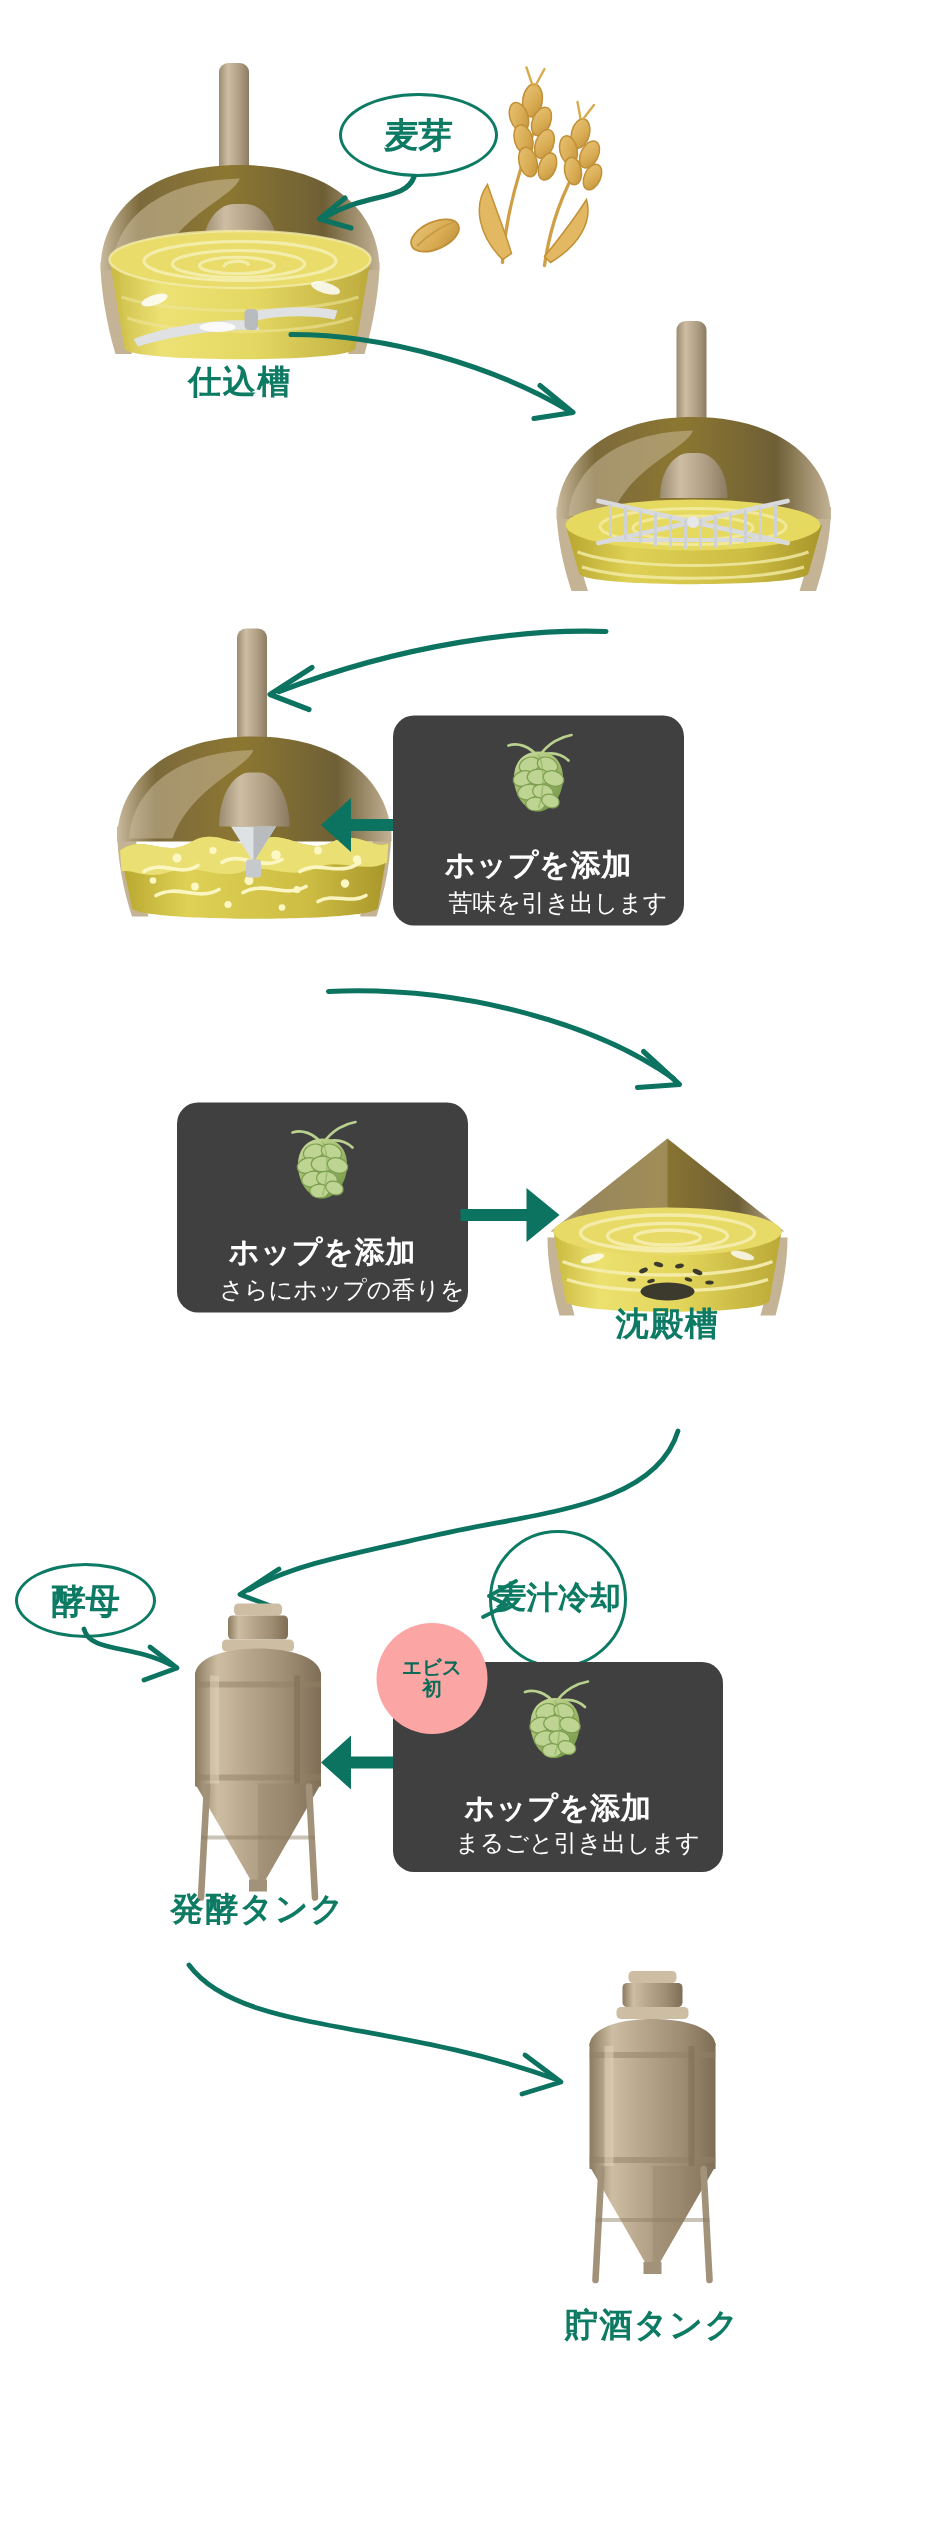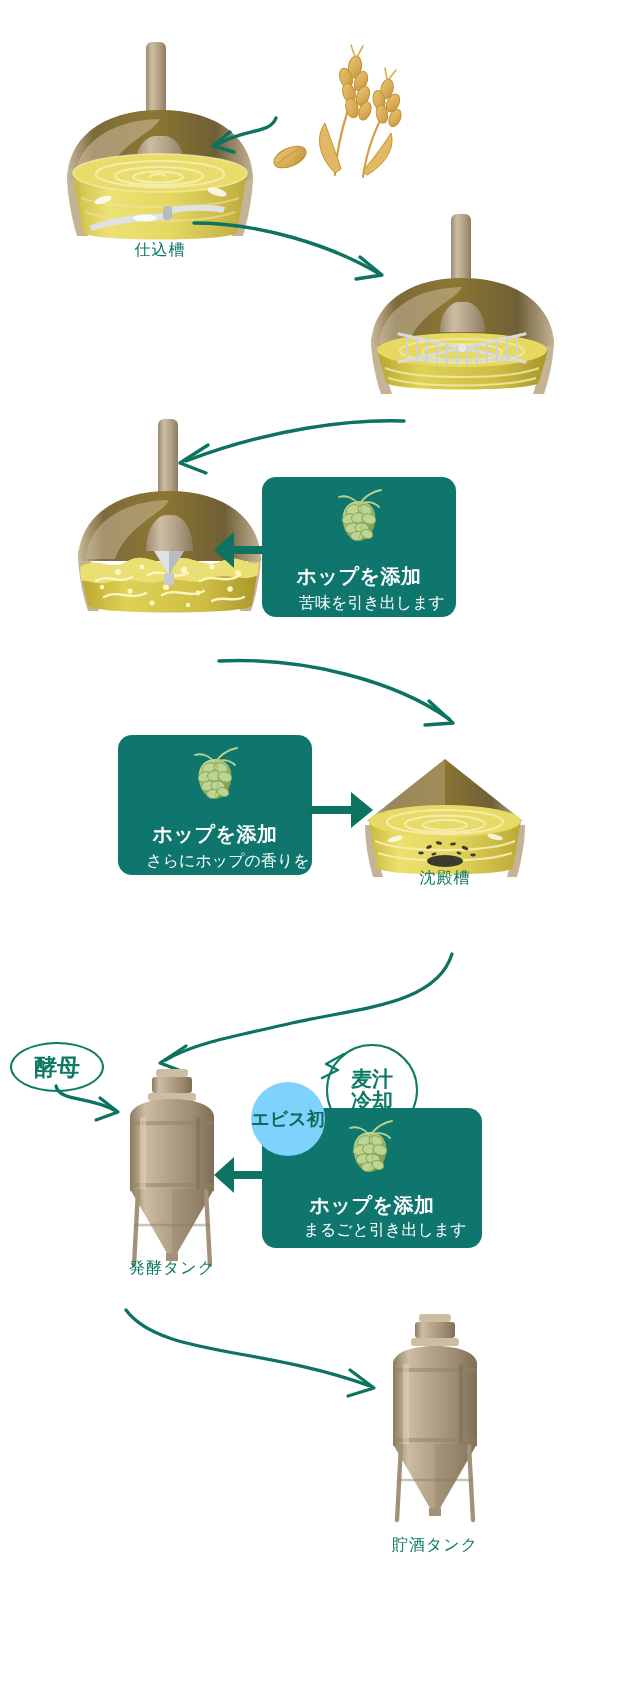--- a/index.html
+++ b/index.html
@@ -8,22 +8,22 @@
     background: #ffffff;
     font-family: "Liberation Sans", "DejaVu Sans", sans-serif;
   }
   #stage { position: relative; width: 620px; height: 1690px; overflow: hidden; }
 
   .abs { position: absolute; }
 
   
   .stage-label {
     color: #0d7a63;
-    font-weight: normal;
-    font-size: 16px;
+    font-weight: bold;
+    font-size: 22px;
     letter-spacing: 1px;
     white-space: nowrap;
     text-align: center;
   }
 
   
   .bubble {
     border: 2.5px solid #0d7a63;
     color: #0d7a63;
     font-weight: bold;
@@ -32,44 +32,44 @@
     justify-content: center;
     text-align: center;
     line-height: 1.05;
     background: #fff;
   }
   .bubble-oval { border-radius: 50%; font-size: 23px; }
   .bubble-round { border-radius: 50%; font-size: 21px; }
 
   
   .callout {
-    background: #0f766e;
+    background: #404040;
     border-radius: 14px;
     color: #ffffff;
     text-align: center;
     padding-top: 10px;
   }
   .callout-title {
     font-size: 20px; font-weight: bold; letter-spacing: .5px;
   }
   .callout-sub {
     font-size: 16px; font-weight: normal; line-height: 1.35; margin-top: 2px; margin-left: 26px;
   }
 
   
   .badge {
     position: absolute;
     border-radius: 50%;
-    background: #7dd3fc;
+    background: #fca5a5;
     color: #0b6b57;
     font-weight: bold;
-    font-size: 18px;
+    font-size: 13px;
     line-height: 1.05;
     display: flex;
-    flex-direction: row;
+    flex-direction: column;
     align-items: center;
     justify-content: center;
     text-align: center;
   }
 
   svg { display: block; overflow: visible; }
   .vessel { position: absolute; }
 </style>
 </head>
 <body>
@@ -168,20 +168,23 @@
 
       <g fill="#ffffff" opacity=".85">
         <ellipse cx="48" cy="160" rx="9" ry="3.4" transform="rotate(-18 48 160)"></ellipse>
         <ellipse cx="162" cy="152" rx="10" ry="3.6" transform="rotate(16 162 152)"></ellipse>
         <ellipse cx="90" cy="178" rx="12" ry="3.4"></ellipse>
       </g>
     </svg>
   </div>
   <div class="abs stage-label" style="left:55px; top:240px; width:210px;">仕込槽</div>
 
+  <div class="abs bubble bubble-oval" style="left:226px; top:62px; width:106px; height:56px;">
+    <span>麦芽</span>
+  </div>
   <svg class="abs" style="left:190px; top:100px;" width="130" height="60">
     <path d="M86,18 C80,34 56,28 28,44" fill="none" stroke="#0b7360" stroke-width="3.4" stroke-linecap="round"></path>
     <path d="M40,32 L23,46 L44,52" fill="none" stroke="#0b7360" stroke-width="3.4" stroke-linecap="round" stroke-linejoin="round"></path>
   </svg>
 
   <div class="vessel" style="left:275px; top:45px; width:130px; height:140px;">
     <svg width="130" height="140" viewBox="0 0 130 140">
       <g stroke="#cf9f45" stroke-width="2.2" fill="none" stroke-linecap="round">
         <path d="M60,130 C62,100 70,70 82,40"></path>
         <path d="M88,132 C92,104 100,84 112,62"></path>
@@ -430,21 +433,21 @@
       </g>
     </svg>
   </div>
   <div class="abs stage-label" style="left:355px; top:868px; width:180px;">沈殿槽</div>
 
   <svg class="abs" style="left:120px; top:950px;" width="400" height="120">
     <path d="M332,4 C316,56 236,58 168,74 C114,86 72,94 46,110" fill="none" stroke="#0b7360" stroke-width="3.2" stroke-linecap="round"></path>
     <path d="M66,96 L40,113 L64,122" fill="none" stroke="#0b7360" stroke-width="3.2" stroke-linecap="round" stroke-linejoin="round"></path>
   </svg>
 
-  <div class="abs bubble bubble-round" style="left:326px; top:1044px; width:92px; height:92px; flex-direction:column;">
+  <div class="abs bubble bubble-round" style="left:326px; top:1020px; width:92px; height:92px; flex-direction:row;">
     <span>麦汁</span>
     <span>冷却</span>
   </div>
   <svg class="abs" style="left:318px; top:1048px;" width="30" height="34">
     <path d="M26,6 L8,16 L20,22 L4,30" fill="none" stroke="#0d7a63" stroke-width="2.5" stroke-linecap="round" stroke-linejoin="round"></path>
   </svg>
 
   <div class="abs bubble bubble-oval" style="left:10px; top:1042px; width:94px; height:50px;text-align:center;">
     <span>酵母</span>
   </div>

